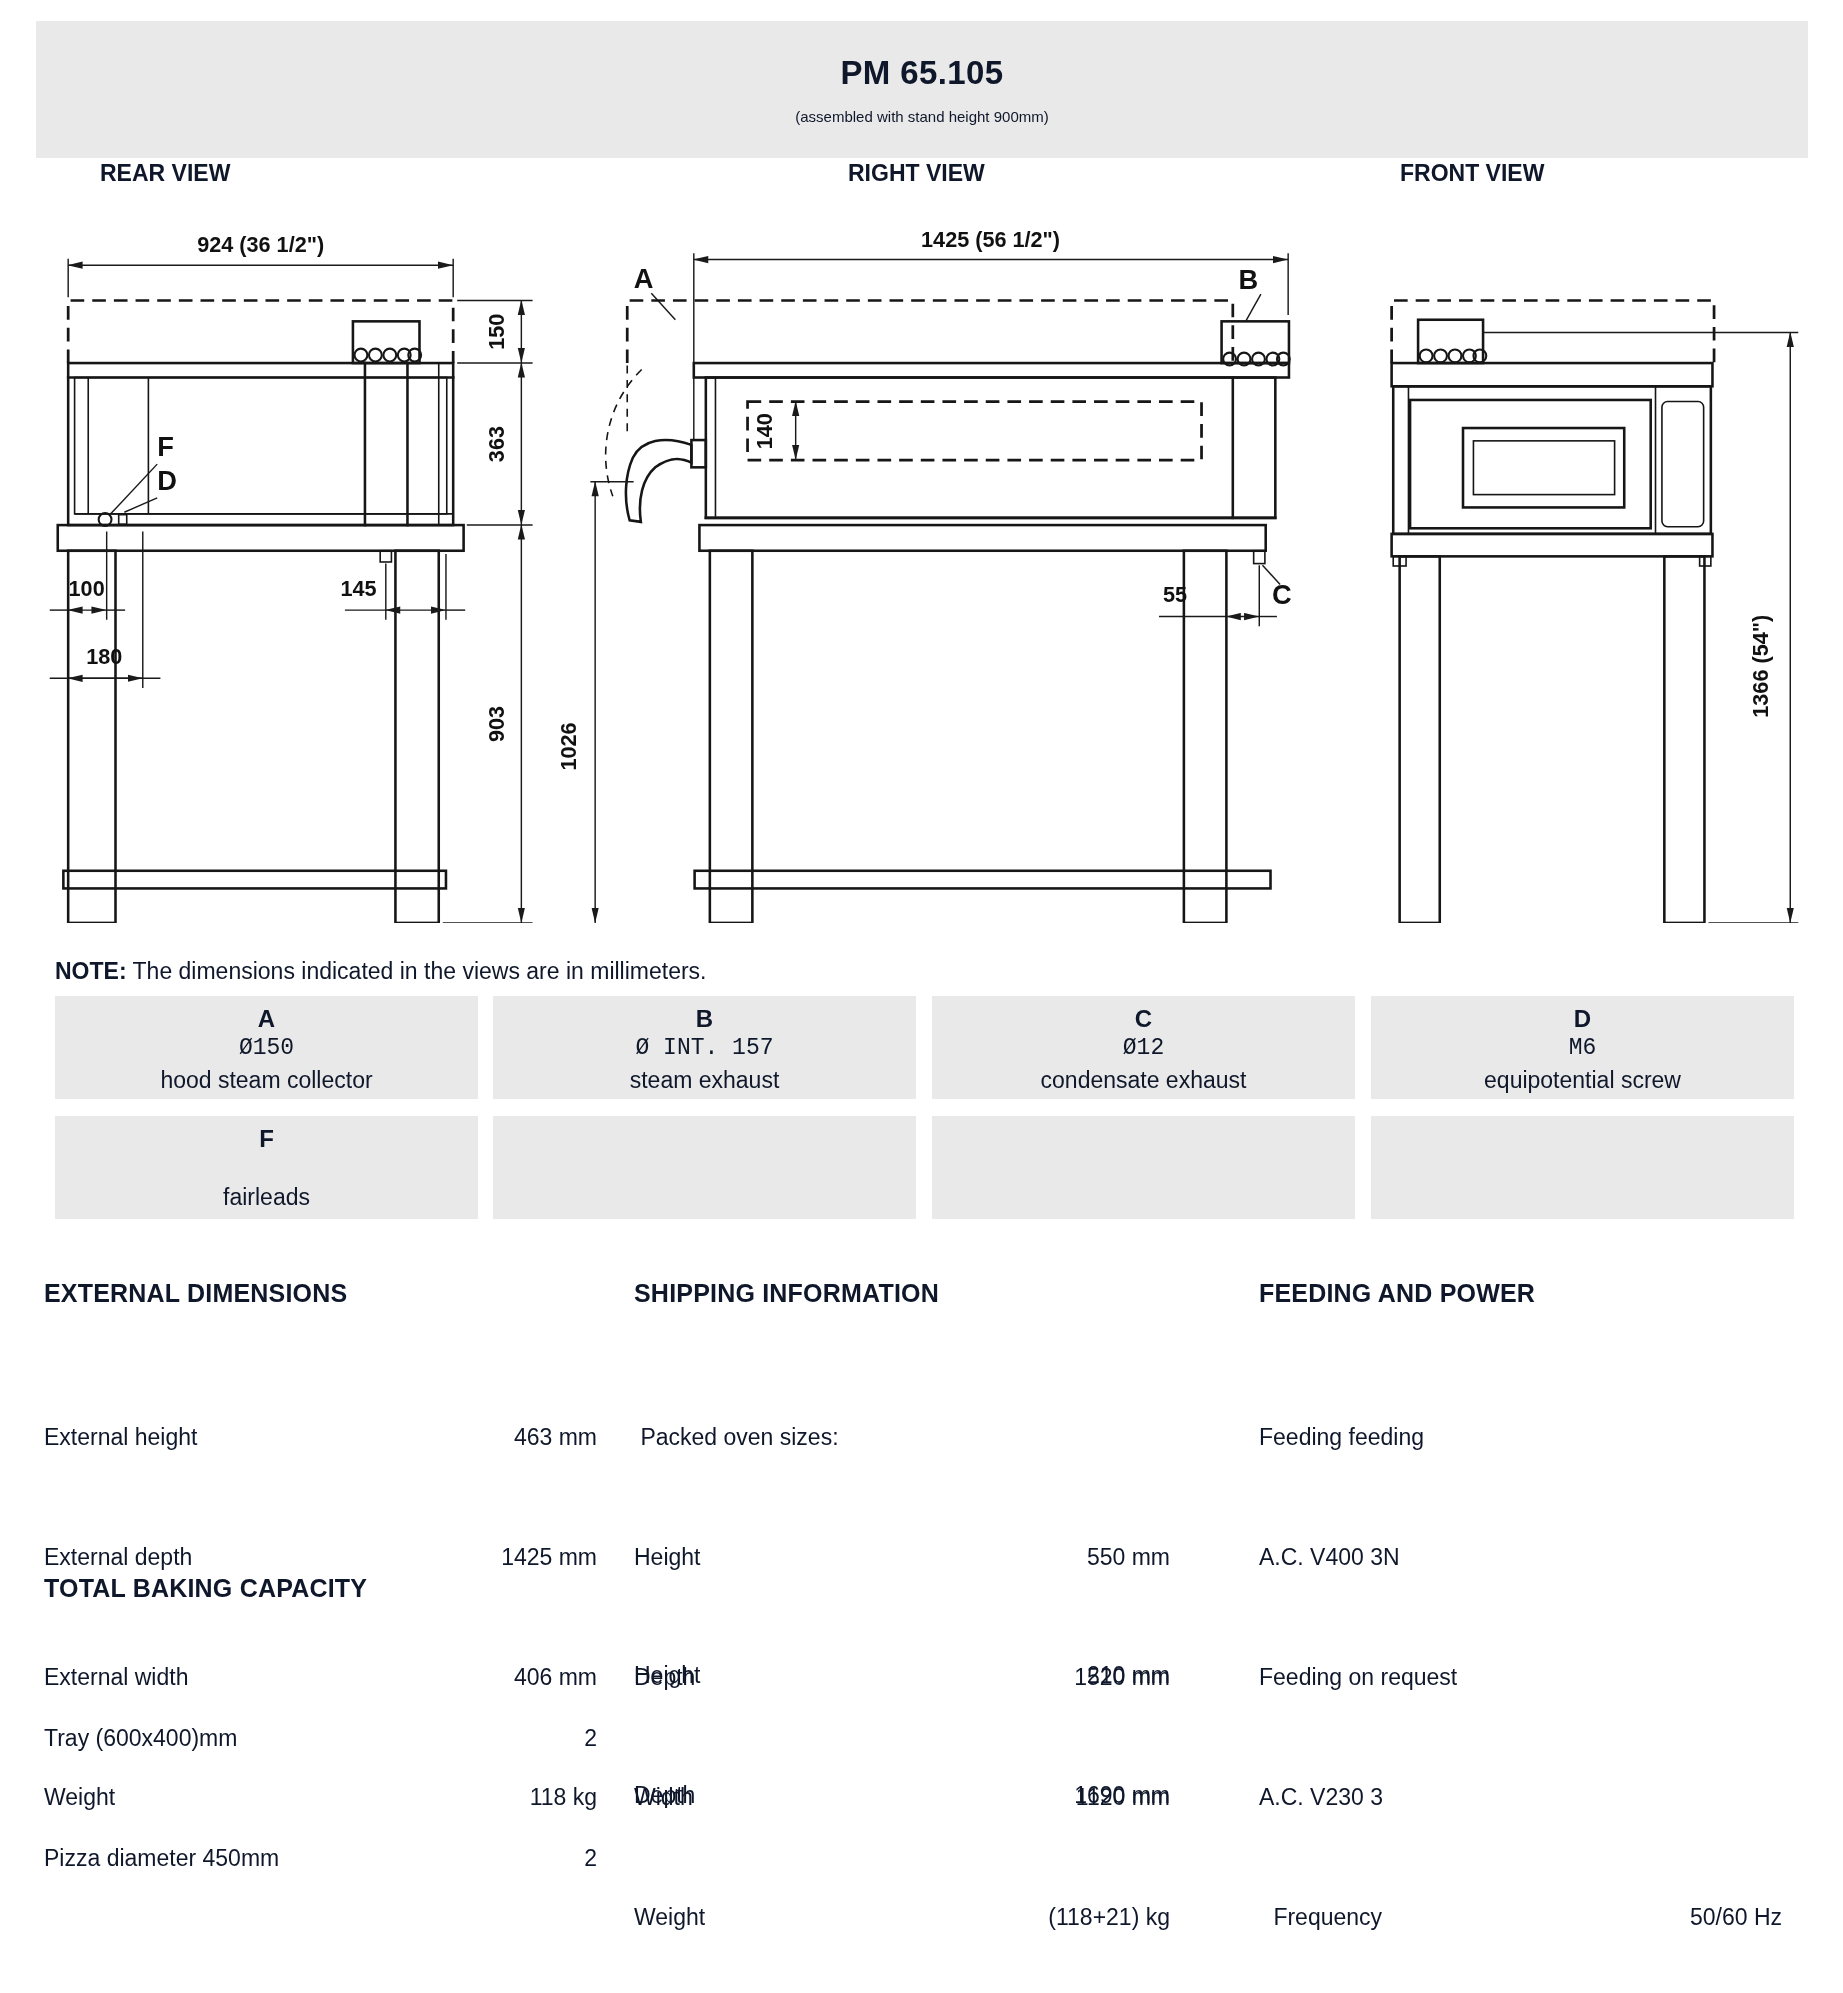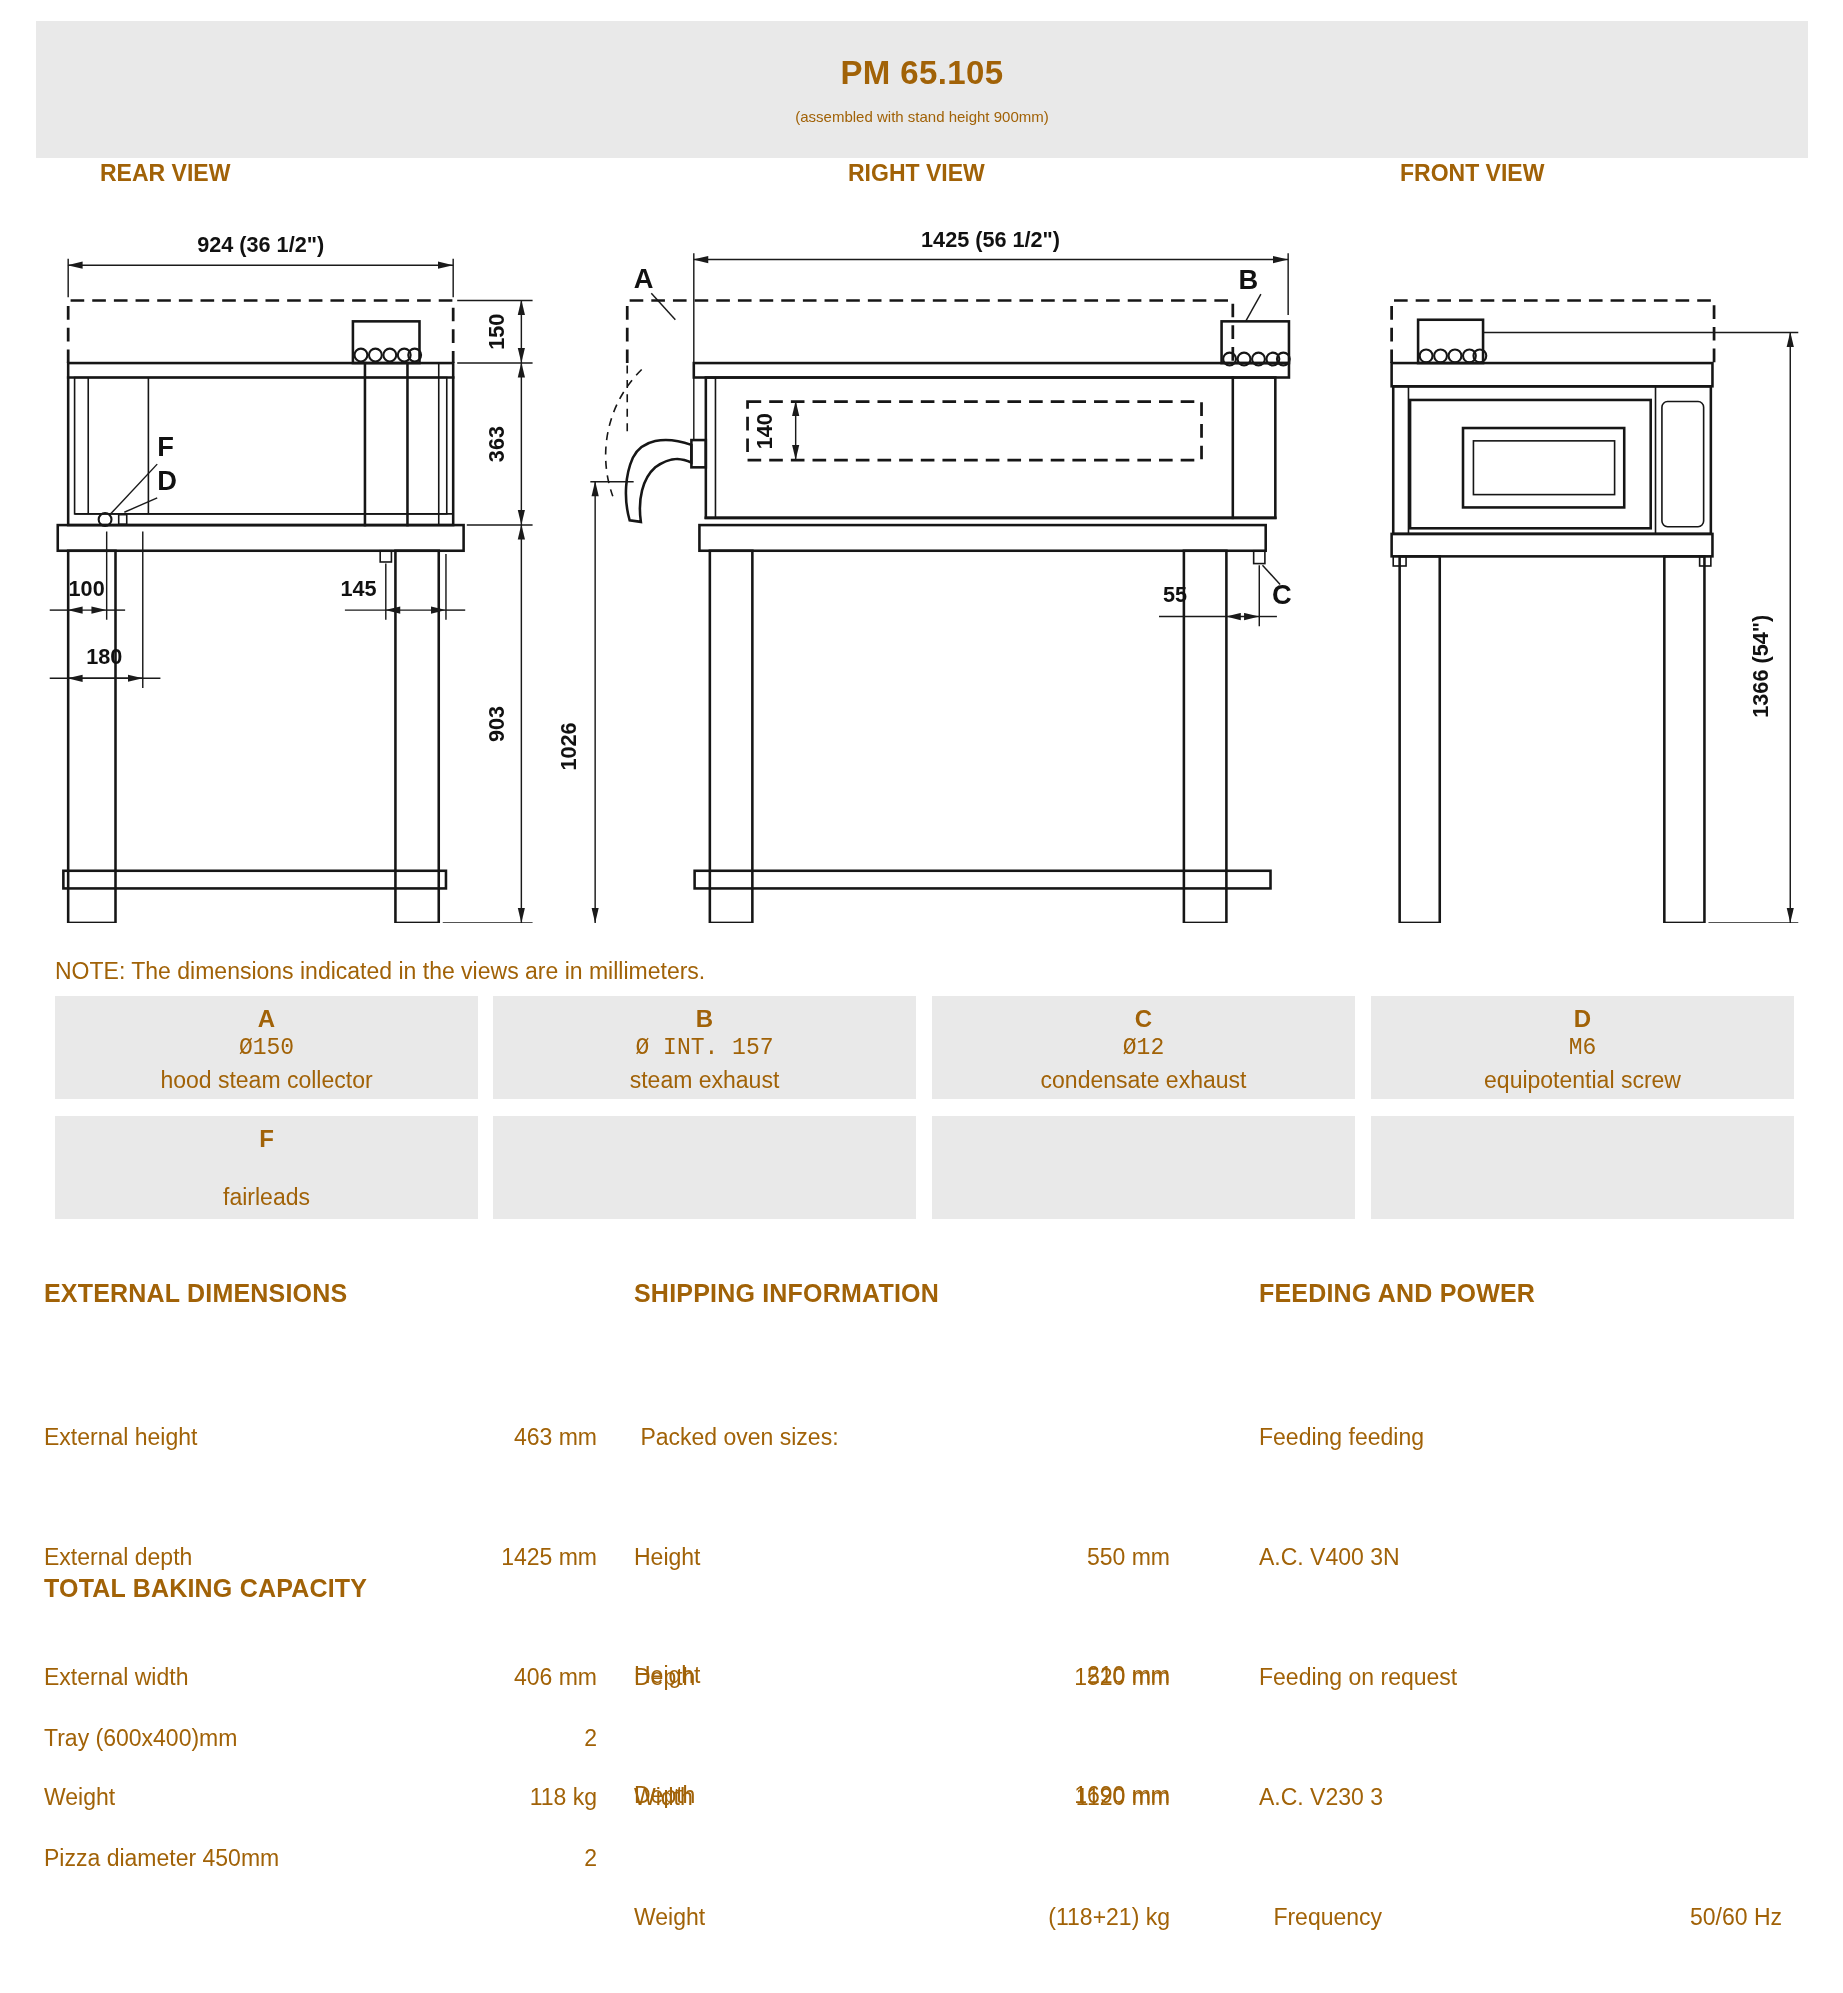--- a/index.html
+++ b/index.html
@@ -1,38 +1,38 @@
 <!DOCTYPE html>
 <html style="font-size:13px"><head>
 <meta charset="utf-8">
 <style>
   html,body{margin:0;padding:0;background:#fff;}
   .page{position:relative;width:1844px;height:1993px;background:#ffffff;
-        font-family:"Liberation Sans",sans-serif;color:#a16207;overflow:hidden;}
+        font-family:"Liberation Sans",sans-serif;color:#0f172a;overflow:hidden;}
   .abs{position:absolute;}
   
   .header-band{left:36px;top:21px;width:1772px;height:137px;background:#e9e9e9;
                display:flex;flex-direction:column;align-items:center;justify-content:center;}
   .title{font-size:33px;font-weight:bold;letter-spacing:0.4px;}
   .subtitle{font-size:15px;margin-top:16px;}
   
   .view-label{top:160px;height:29px;font-size:23px;font-weight:bold;width:289px;}
   
   svg{position:absolute;left:0;top:217px;}
   .ln{stroke:#161616;stroke-width:3.2;fill:none;stroke-linecap:square;}
   .ln2{stroke:#161616;stroke-width:2;fill:none;}
   .dash{stroke:#161616;stroke-width:3.4;fill:none;stroke-dasharray:17 10;}
   .dash2{stroke:#161616;stroke-width:2;fill:none;stroke-dasharray:10 8;}
   .dim{stroke:#1a1a1a;stroke-width:1.8;fill:none;}
   .dimtxt{font-family:"Liberation Sans",sans-serif;font-size:27px;font-weight:bold;fill:#111;}
   .callout{font-family:"Liberation Sans",sans-serif;font-size:34px;font-weight:bold;fill:#111;}
   .circ{stroke:#161616;stroke-width:2.6;fill:none;}
   
   .note{left:55px;top:958px;font-size:23px;width:1123px;}
-  .note b{font-weight:normal;}
+  .note b{font-weight:bold;}
   
   .lbox{width:423px;height:103px;background:#e9e9e9;display:flex;flex-direction:column;
         align-items:center;text-align:center;padding-top:8px;box-sizing:border-box;}
   .lbox .letter{font-size:24px;font-weight:bold;line-height:29px;}
   .lbox .val{font-size:23px;line-height:30.5px;font-family:Liberation Mono, monospace;}
   .lbox .desc{font-size:23px;line-height:32px;}
   .lbox.fbox{justify-content:space-between;padding-bottom:6.4px;}
   
   .sec-title{font-size:25px;font-weight:bold;letter-spacing:0.2px;}
   .rows{font-size:23px;line-height:40px;white-space:pre-wrap;}

